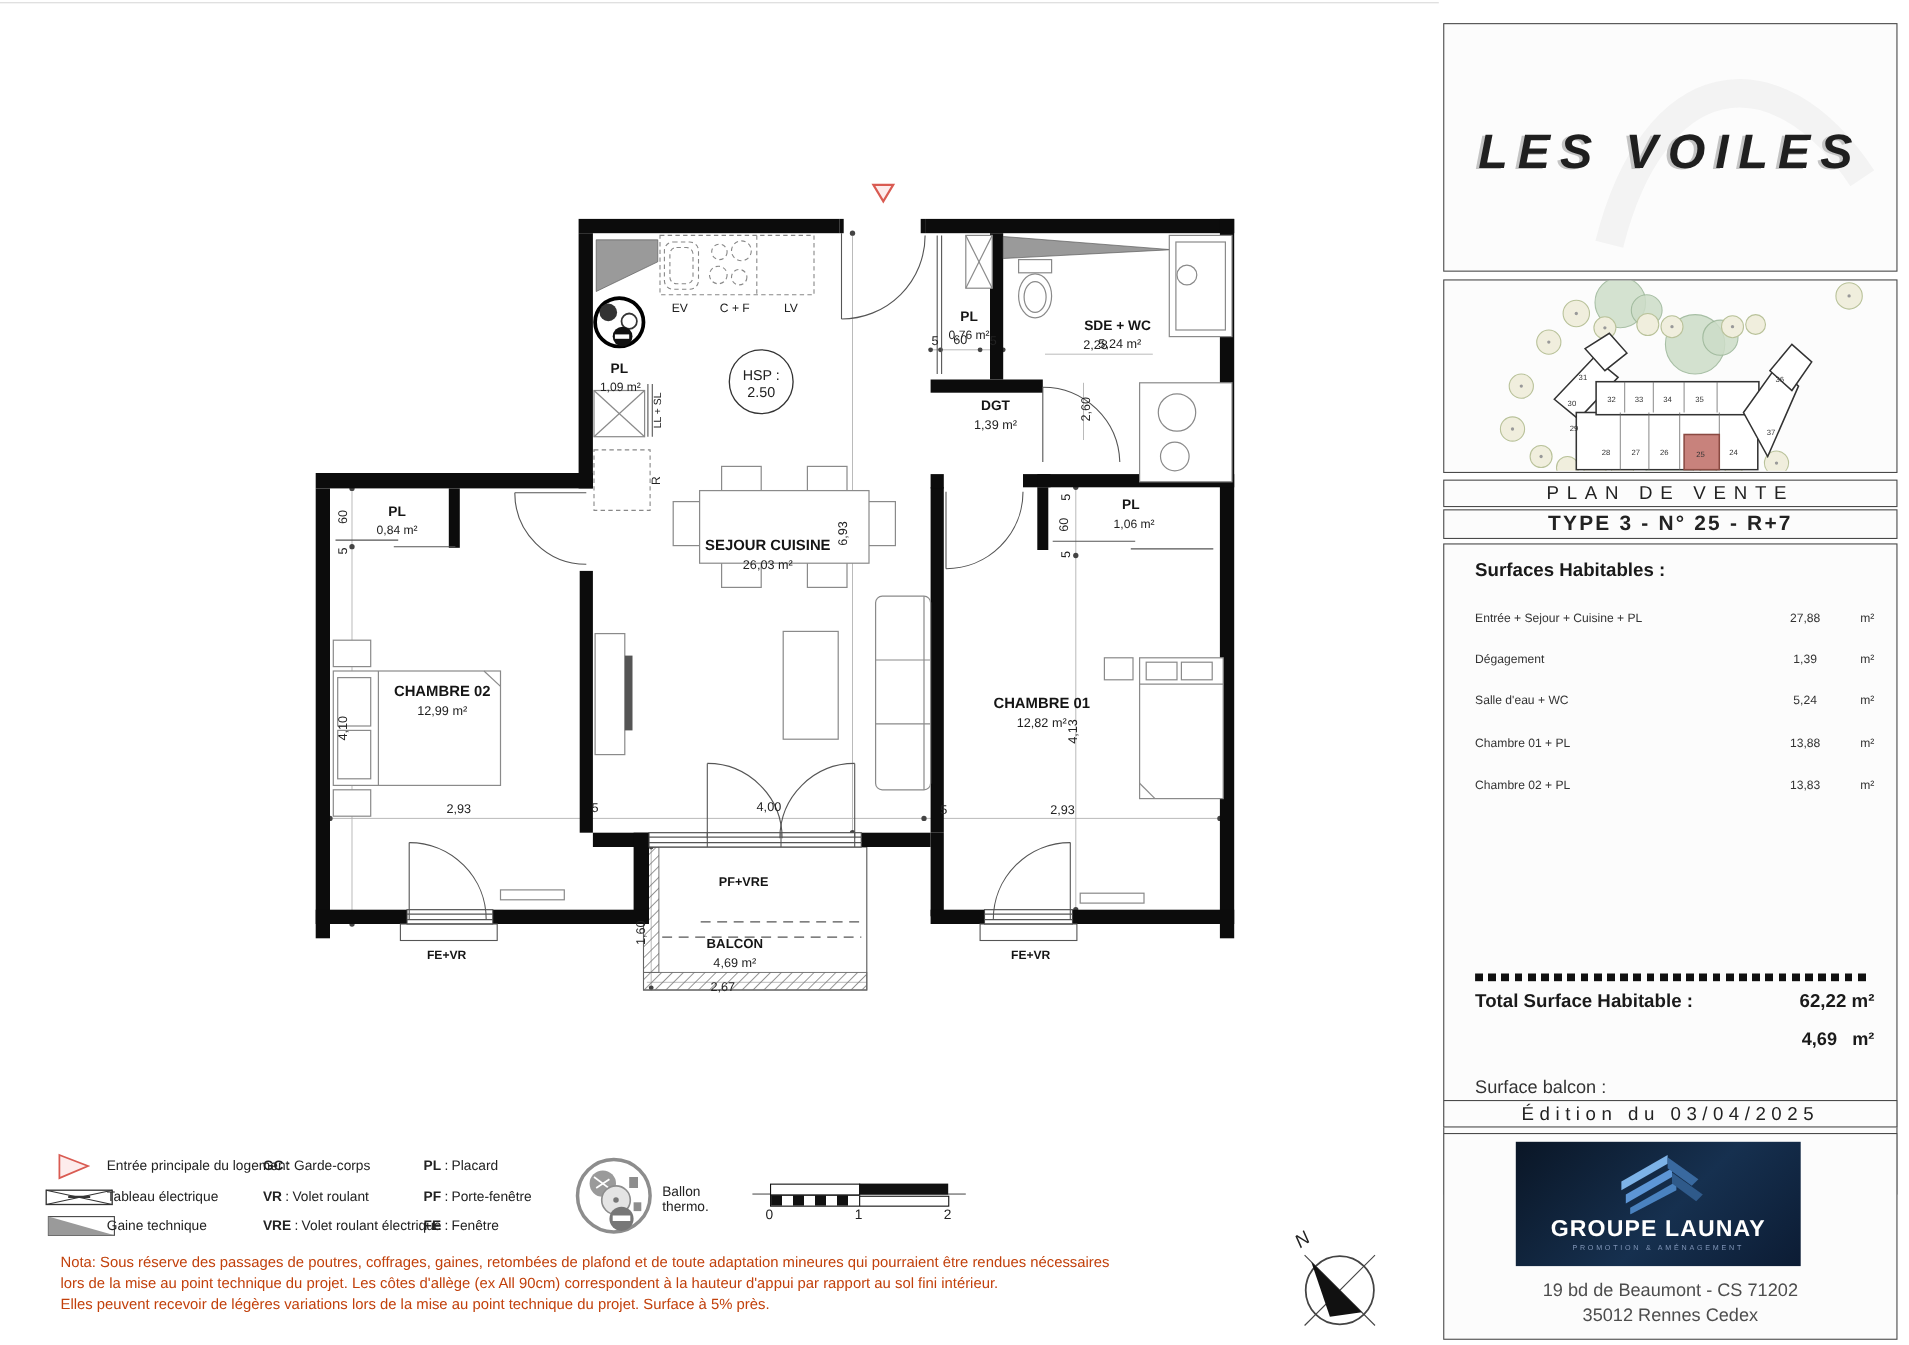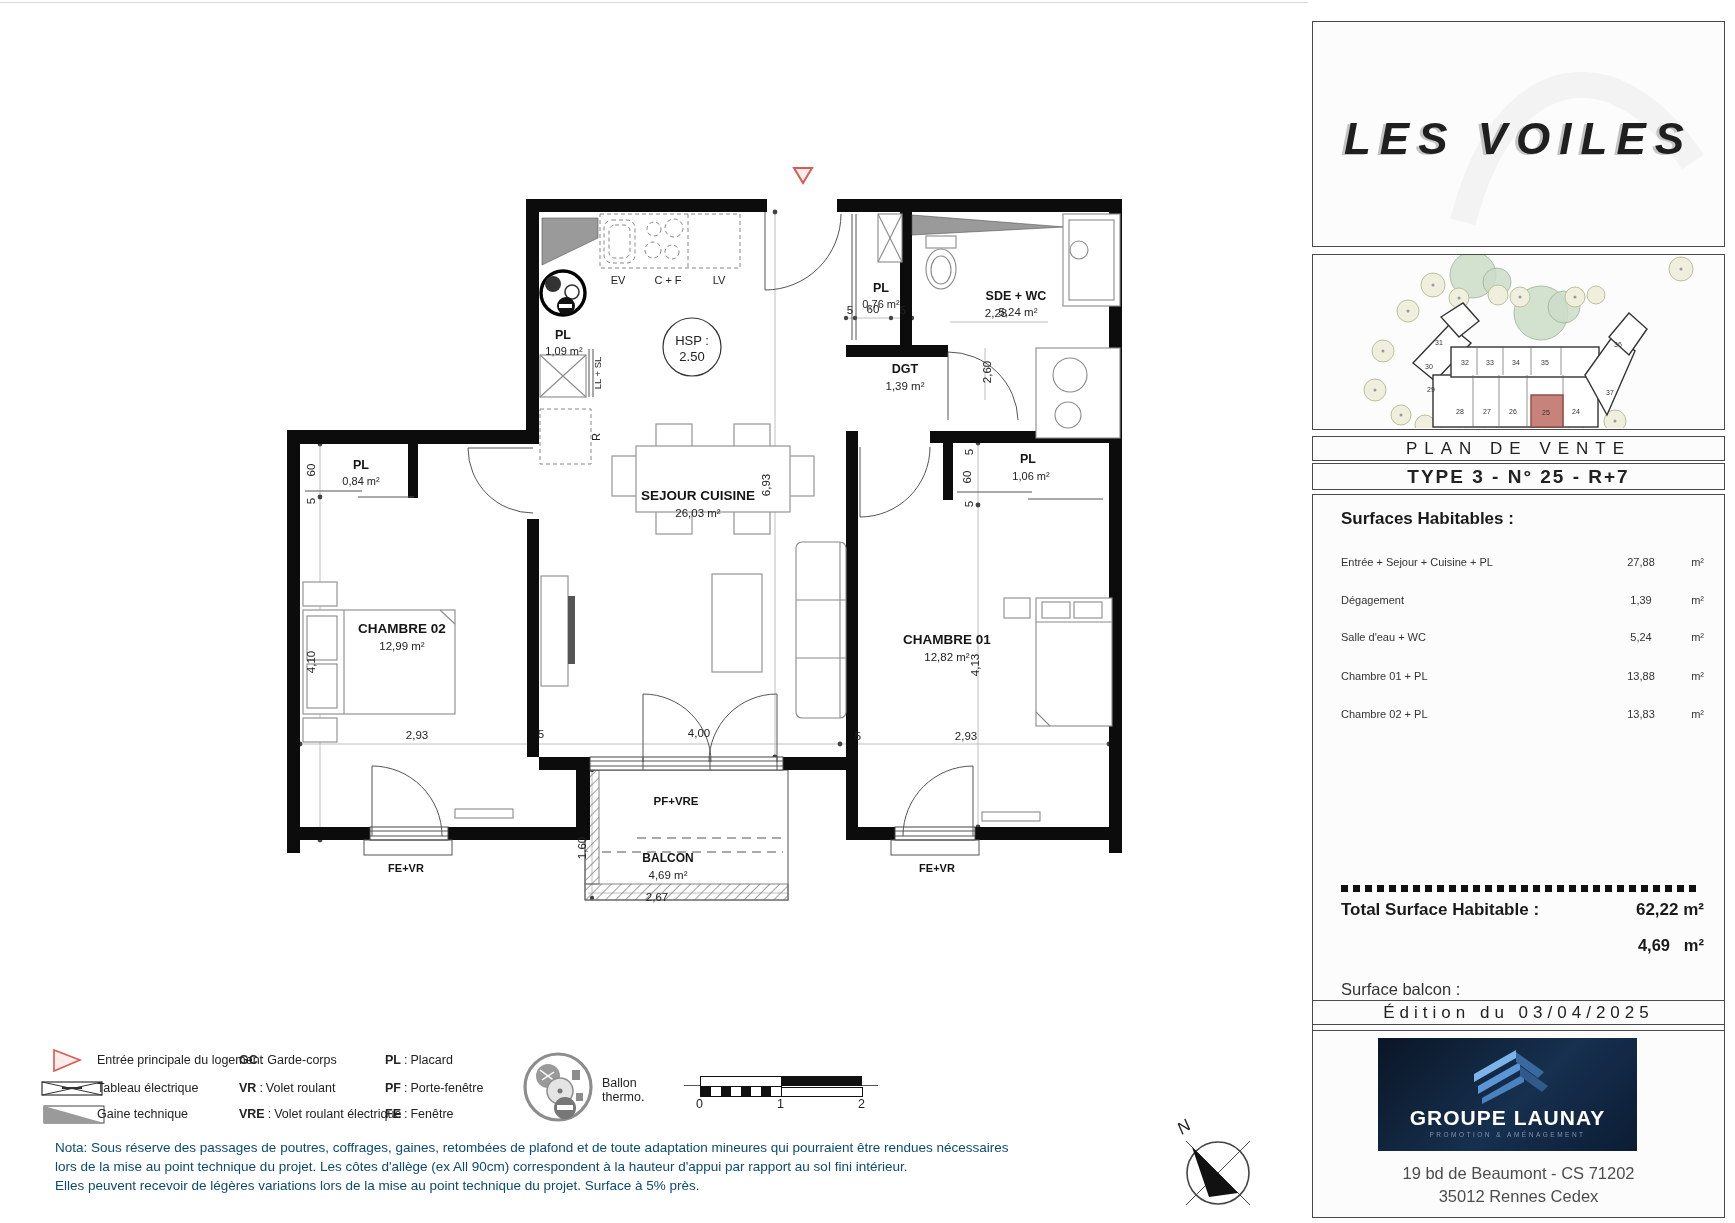--- a/index.html
+++ b/index.html
@@ -22,21 +22,21 @@
   .kit{fill:none;stroke:#888;stroke-width:1;stroke-dasharray:4 3;}
   .door{fill:none;stroke:#555;stroke-width:1;}
   .win{fill:#fff;stroke:#444;stroke-width:1;}
   .thin{stroke:#555;stroke-width:1;fill:none;}
   .rail{stroke:#555;stroke-width:1.2;stroke-dasharray:9 6;fill:none;}
 
   
   .legend-label{position:absolute;font-size:12.5px;color:#222;white-space:nowrap;}
   .legend-label b{font-weight:bold;}
   .legend-label .sep{margin:0 3px;}
-  .nota{position:absolute;left:55px;top:1138px;width:1130px;font-size:13.5px;color:#0c4a6e;line-height:19px;}
+  .nota{position:absolute;left:55px;top:1138px;width:1130px;font-size:13.5px;color:#c2410c;line-height:19px;}
   .scalebar{position:absolute;left:700px;top:1076px;width:162px;height:34px;}
   .scalebar .mid{position:absolute;left:-16px;top:9px;width:194px;height:1px;background:#555;}
   .sb-tl{position:absolute;left:0;top:0;width:80px;height:9px;background:#fff;border:1px solid #111;}
   .sb-tr{position:absolute;left:81px;top:0;width:81px;height:10px;background:#111;}
   .sb-bl{position:absolute;left:0;top:10px;width:80px;height:9px;border:1px solid #111;
          background:repeating-linear-gradient(90deg,#111 0 10px,#fff 10px 20px);}
   .sb-br{position:absolute;left:81px;top:11px;width:80px;height:8px;background:#fff;border:1px solid #111;}
   .sb-n{position:absolute;top:21px;font-size:12.5px;color:#222;}
 
   

